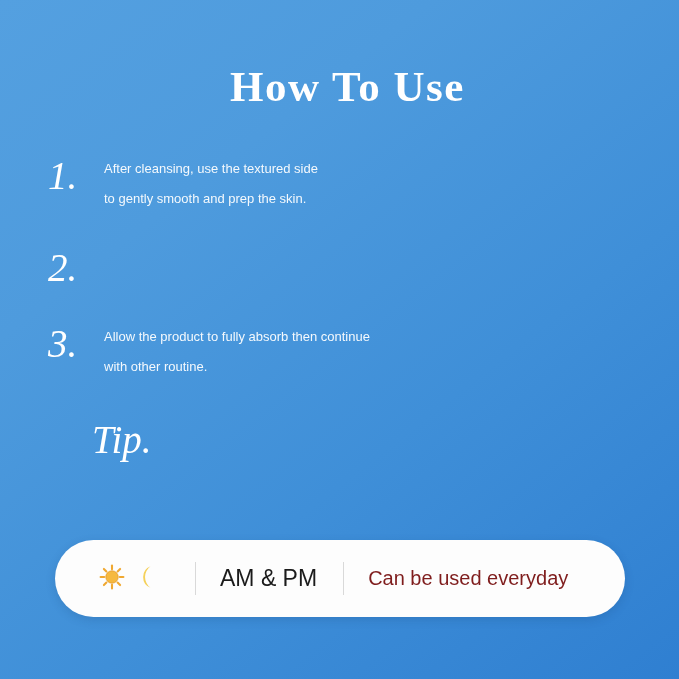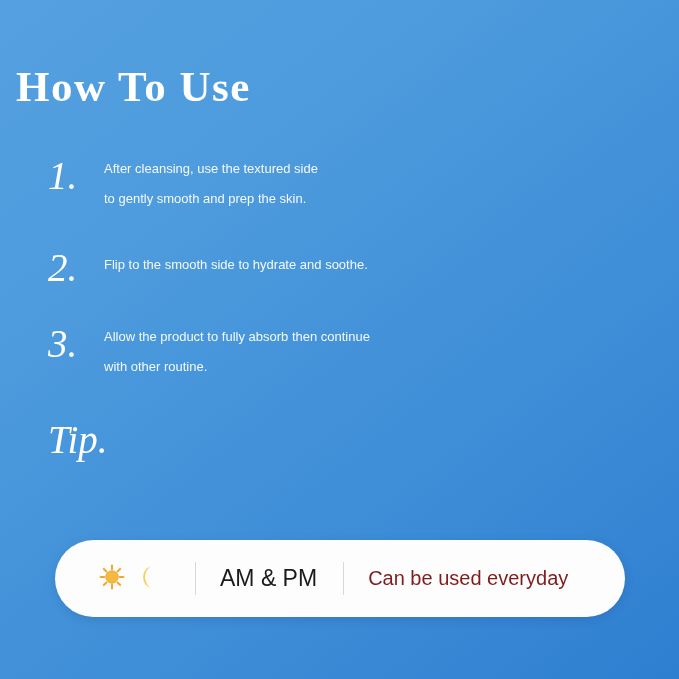--- a/index.html
+++ b/index.html
@@ -25,20 +25,21 @@
                 #2f7fd1 100%);
     overflow: hidden;
   }
 
   
   #title {
     position: absolute;
     left: 16px;
     right: 0;
     top: 62px;
+    text-align: center;
     font-family: "Liberation Serif", "DejaVu Serif", serif;
     font-weight: bold;
     font-size: 43px;
     line-height: 50px;
     color: #ffffff;
     letter-spacing: 1.5px;
     white-space: nowrap;
   }
 
   
@@ -81,21 +82,21 @@
   
   .step-1 .step-marker { width: 56px; padding-top: 6px; }
   .step-1 .step-text   { margin-left: 0; }
 
   .step-2 { margin-top: 30px; }
   .step-2 .step-marker { width: 56px; padding-top: 2px; }
 
   .step-3 { margin-top: 26px; }
   .step-3 .step-marker { width: 56px; padding-top: 6px; }
 
-  .step-tip { margin-top: 32px; }
+  .step-tip { margin-top: 32px; margin-left: 44px; }
   .step-tip .step-marker { width: 80px; padding-top: 4px; }
 
   
   #usage-pill {
     position: absolute;
     left: 55px;
     top: 540px;
     width: 570px;
     height: 77px;
     box-sizing: border-box;
@@ -157,21 +158,20 @@
   <div id="steps">
 
     <div class="step step-1">
       <div class="step-marker">1.</div>
       <div class="step-text">After cleansing, use the textured side
 to gently smooth and prep the skin.</div>
     </div>
 
     <div class="step step-2">
       <div class="step-marker">2.</div>
-      <div class="step-text">Flip to the smooth side to hydrate and soothe.</div>
     </div>
 
     <div class="step step-3">
       <div class="step-marker">3.</div>
       <div class="step-text">Allow the product to fully absorb then continue
 with other routine.</div>
     </div>
 
     <div class="step step-tip">
       <div class="step-marker">Tip.</div>

